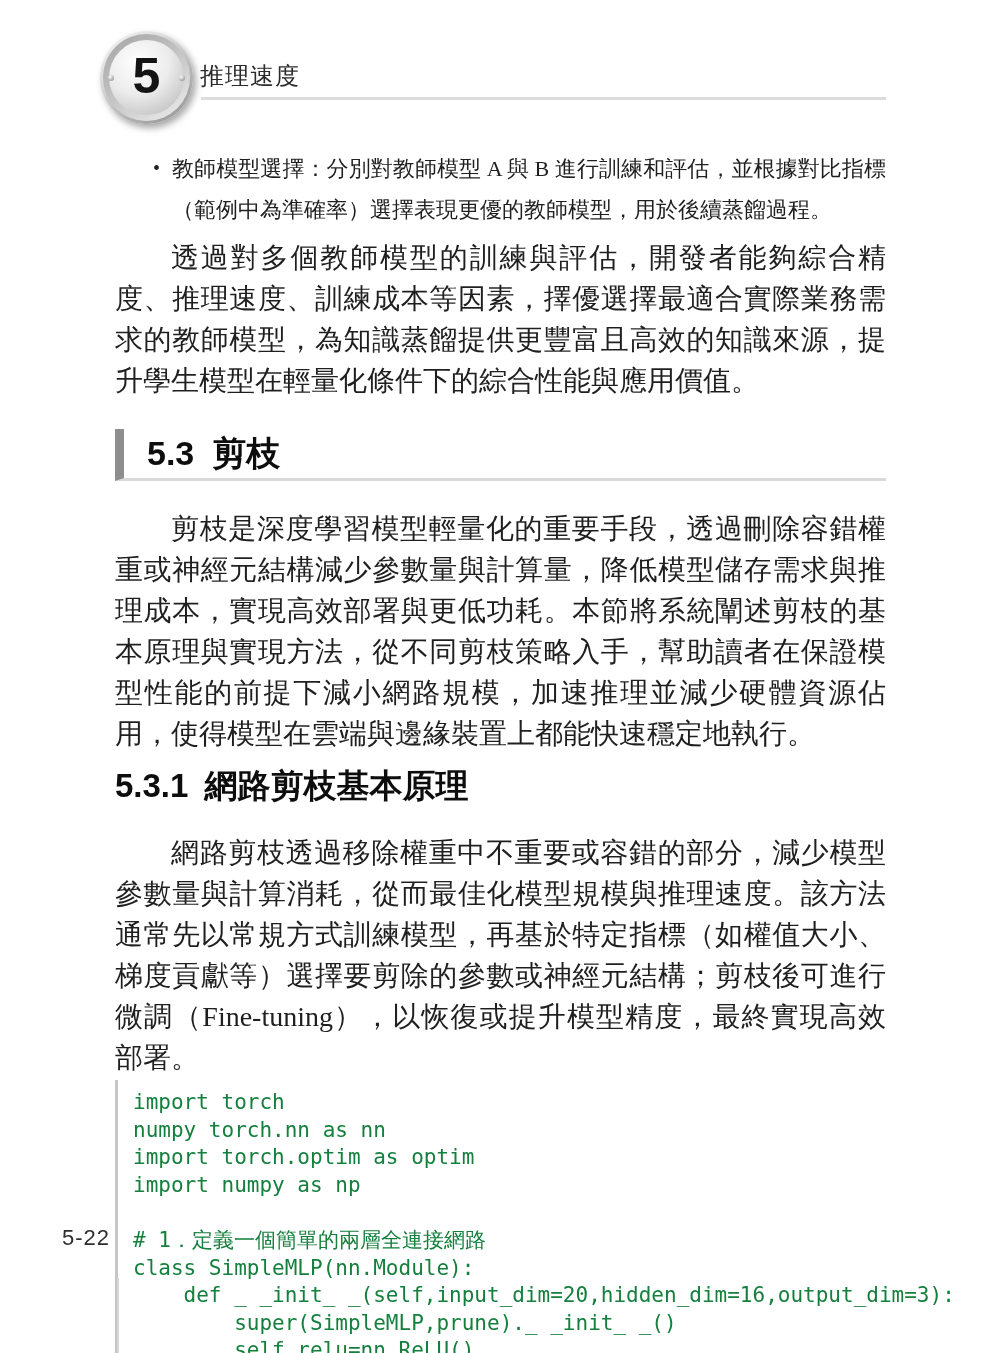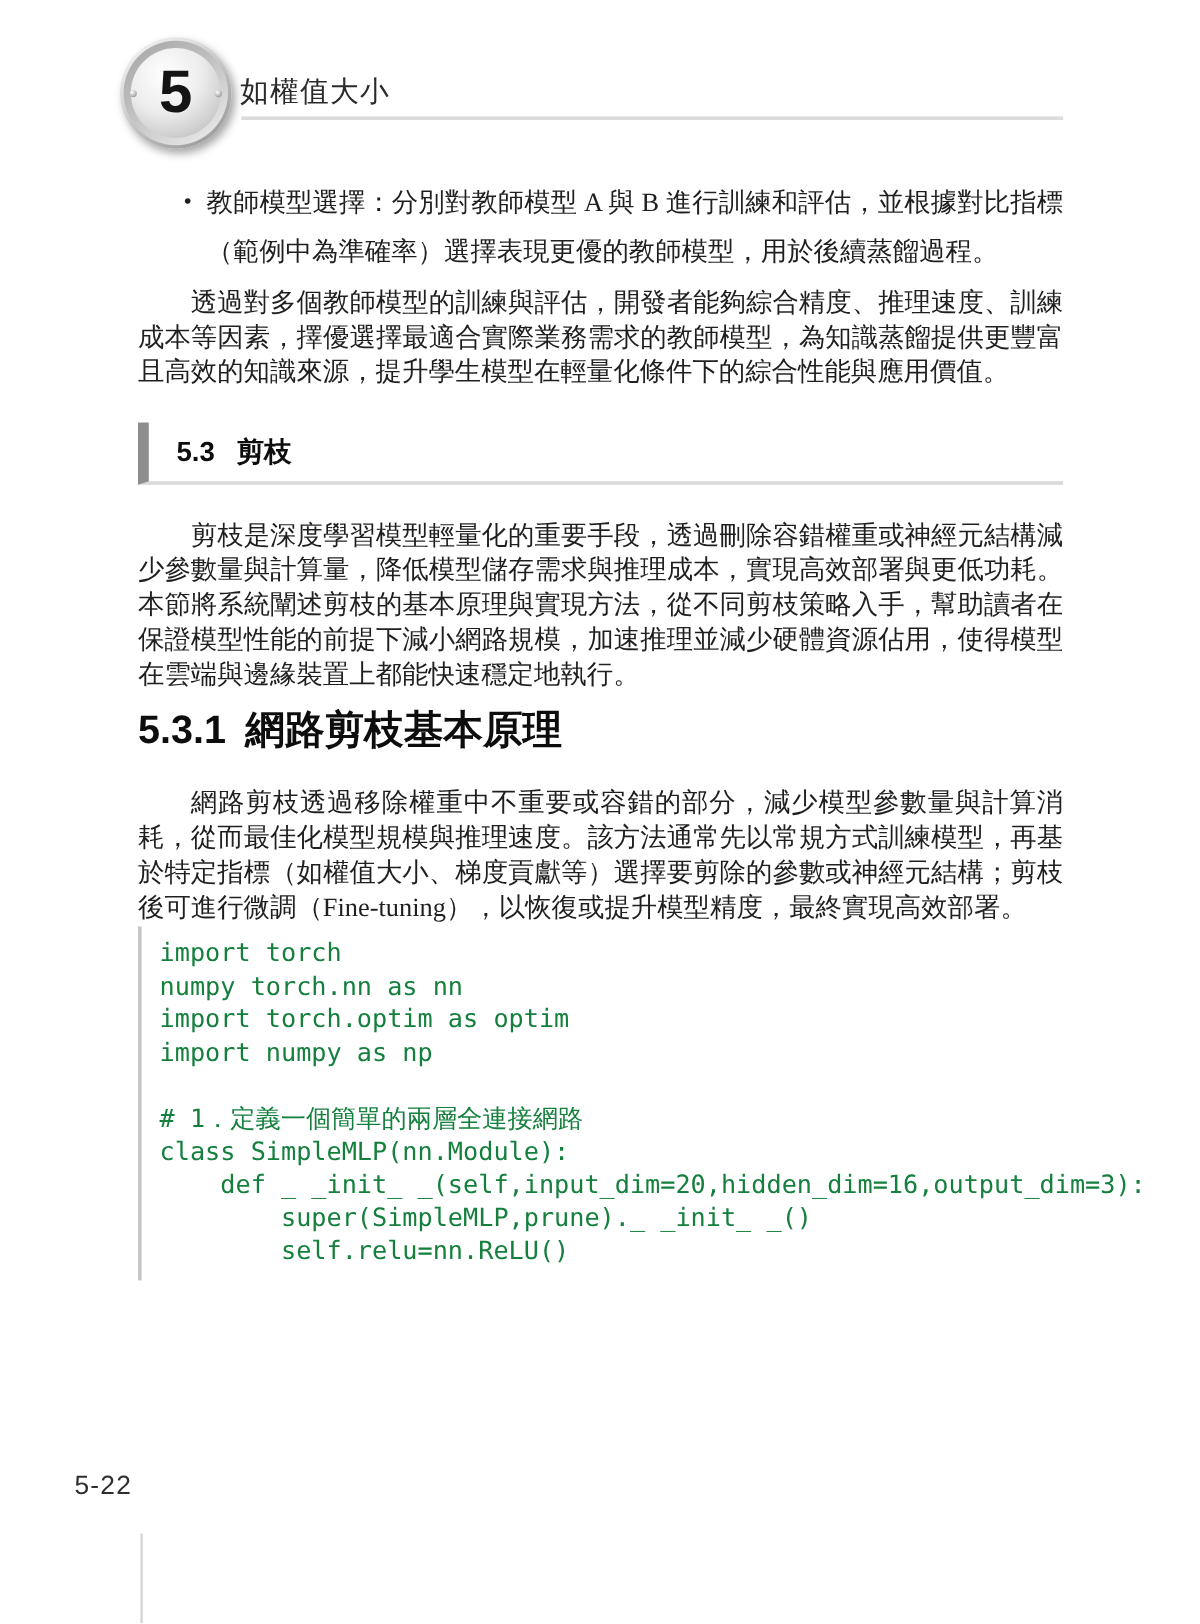--- a/index.html
+++ b/index.html
@@ -72,33 +72,33 @@
     font-size: 22px; line-height: 41px;
     text-align: justify;
   }
   .bullet-marker {
     position: absolute; left: 38px; top: 0;
     font-size: 20px;
   }
 
   .para {
     margin-top: 7px;
-    font-size: 22px; line-height: 29px;
+    font-size: 28px; line-height: 41px;
     text-align: justify;
     text-indent: 2em;
   }
   .para.sec  { margin-top: 27px; }
 
   .h2-heading {
     margin-top: 28px;
     padding: 5px 0 6px 23px;
     border-left: 9px solid #8e8e8e;
     border-bottom: 3px solid #dadada;
     font-family: "Liberation Sans", "DejaVu Sans", sans-serif;
-    font-weight: bold; font-size: 23px; line-height: 38px;
+    font-weight: bold; font-size: 34px; line-height: 38px;
     color: #0d0d0d;
   }
   .h2-heading .sec-num { margin-right: 18px; }
 
   .h3-heading {
     margin-top: 13px;
     font-family: "Liberation Sans", "DejaVu Sans", sans-serif;
     font-weight: bold; font-size: 33px; line-height: 38px;
     color: #0d0d0d;
   }
@@ -137,21 +137,21 @@
   <header class="chapter-header">
     <div class="header-rule"></div>
     <div class="chapter-badge">
       <div class="badge-ring"></div>
       <div class="badge-face">
         <span class="badge-number">5</span>
       </div>
       <span class="badge-screw left"></span>
       <span class="badge-screw right"></span>
     </div>
-    <span class="chapter-title">如權值大小</span>
+    <span class="chapter-title">推理速度</span>
   </header>
 
   <main class="content">
 
     <div class="bullet-item">
       <span class="bullet-marker">•</span>
       <span>教師模型選擇：分別對教師模型 A 與 B 進行訓練和評估，並根據對比指標（範例中為準確率）選擇表現更優的教師模型，用於後續蒸餾過程。</span>
     </div>
 
     <p class="para">透過對多個教師模型的訓練與評估，開發者能夠綜合精度、推理速度、訓練成本等因素，擇優選擇最適合實際業務需求的教師模型，為知識蒸餾提供更豐富且高效的知識來源，提升學生模型在輕量化條件下的綜合性能與應用價值。</p>

